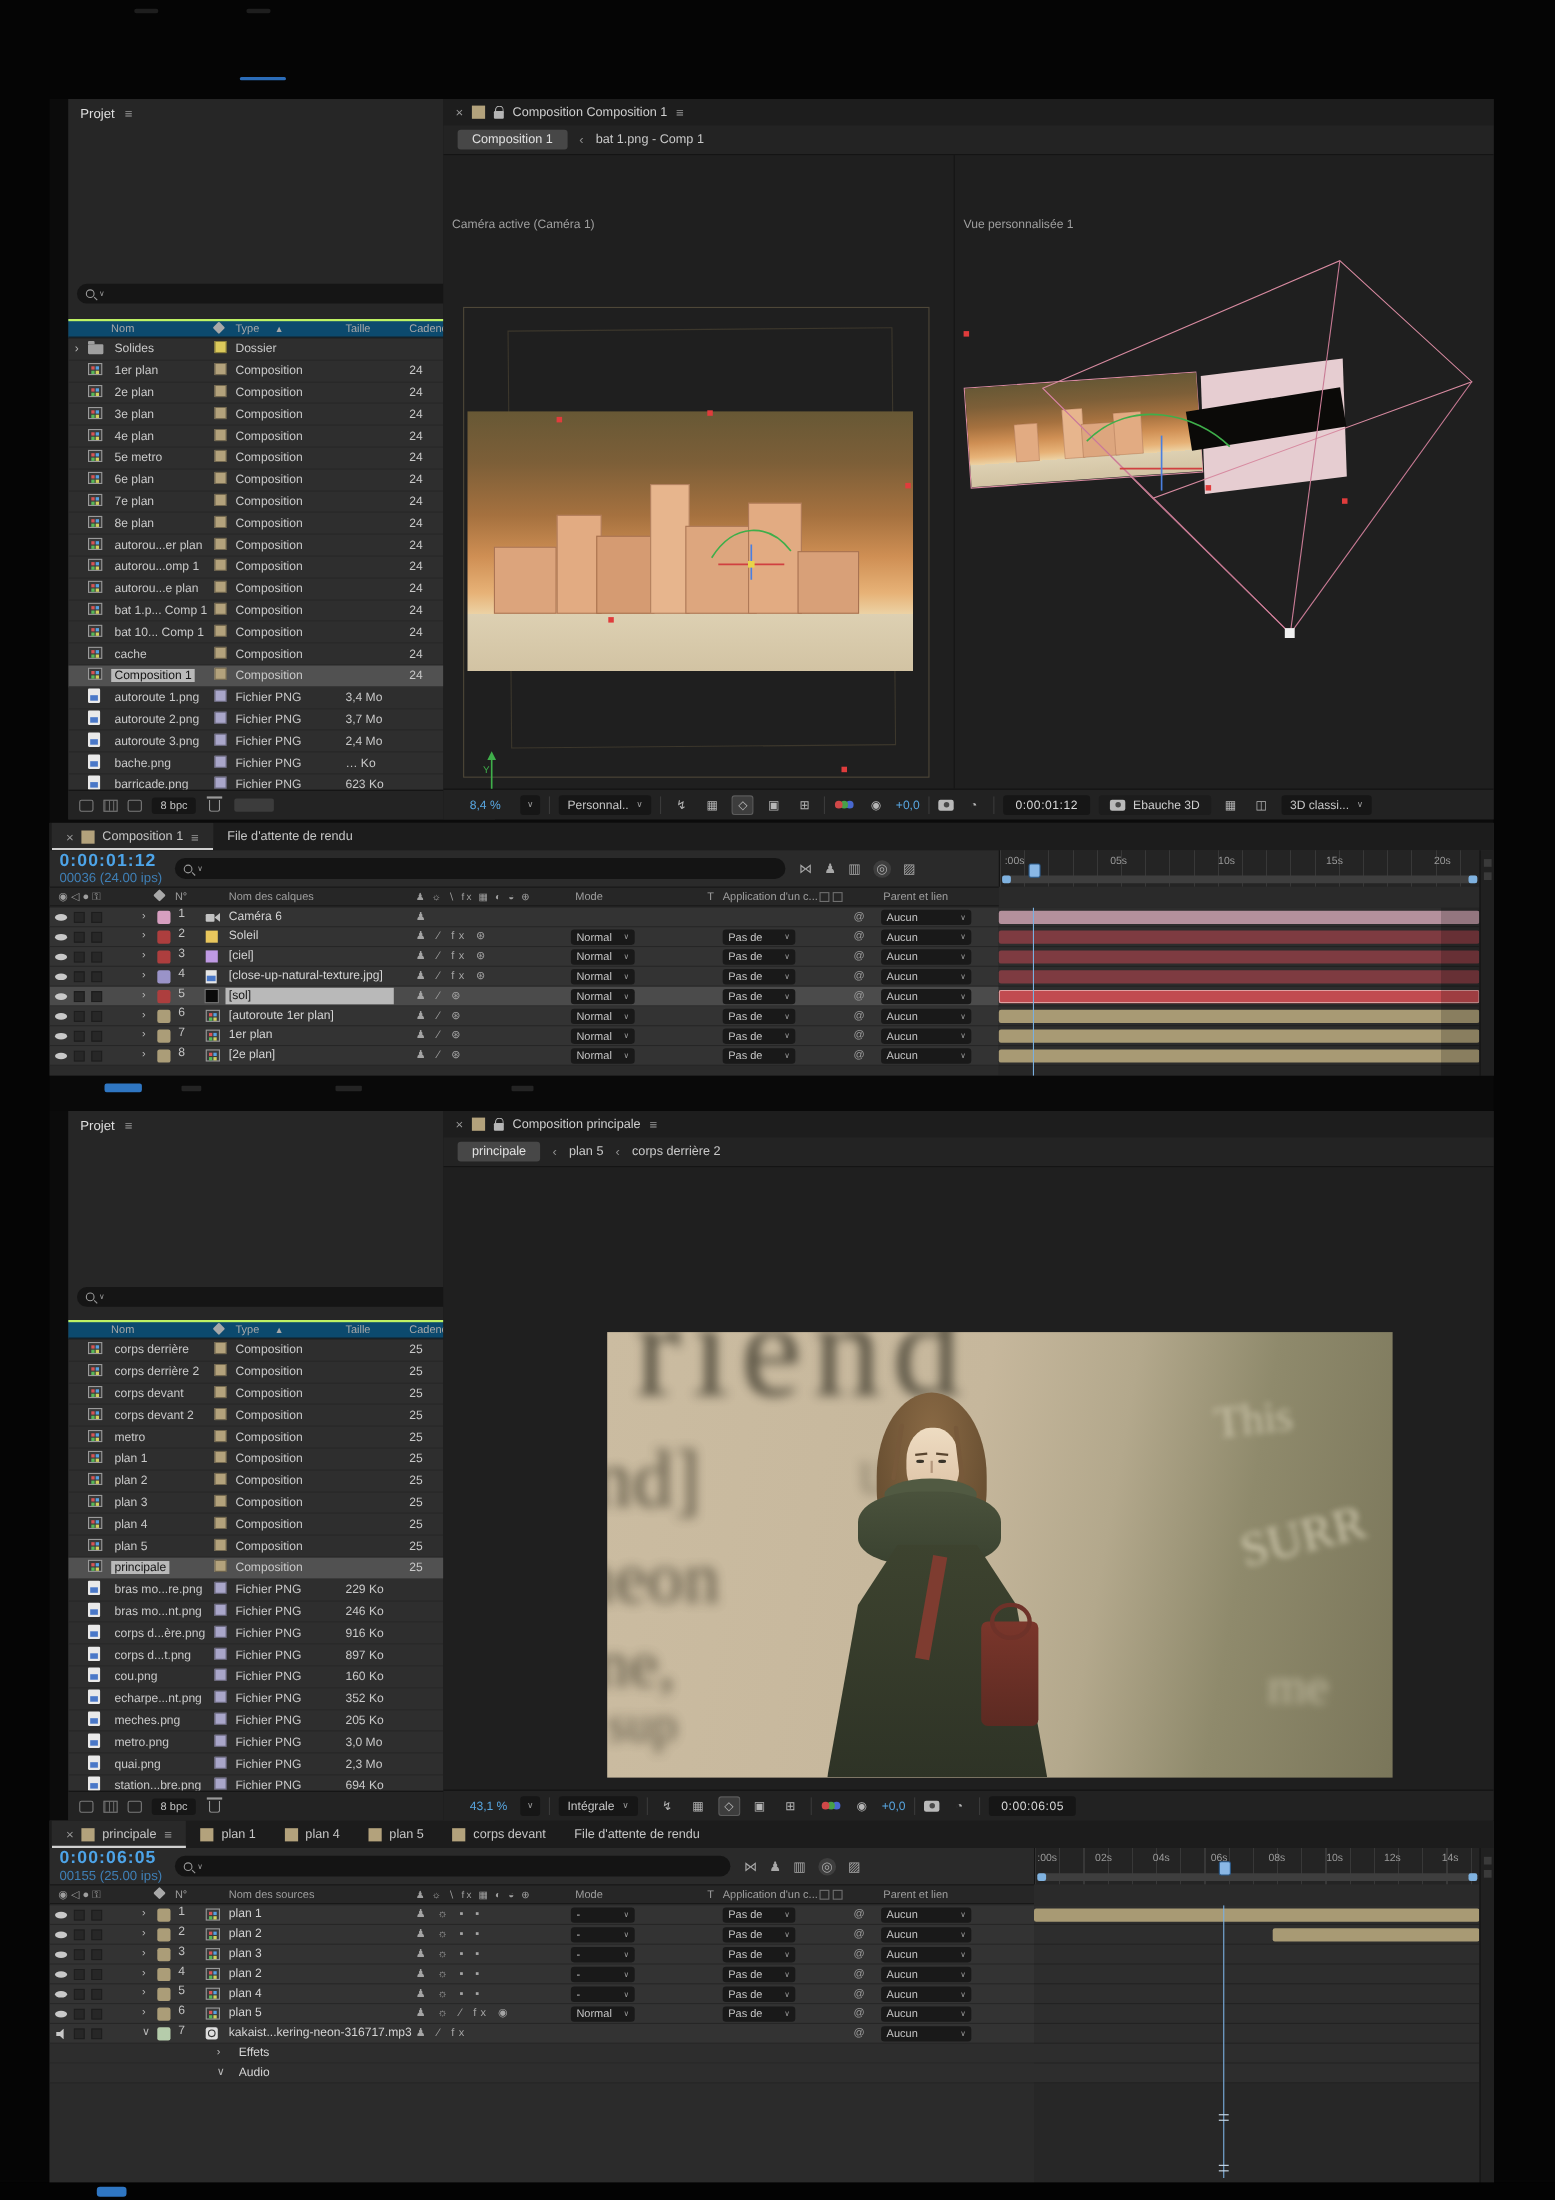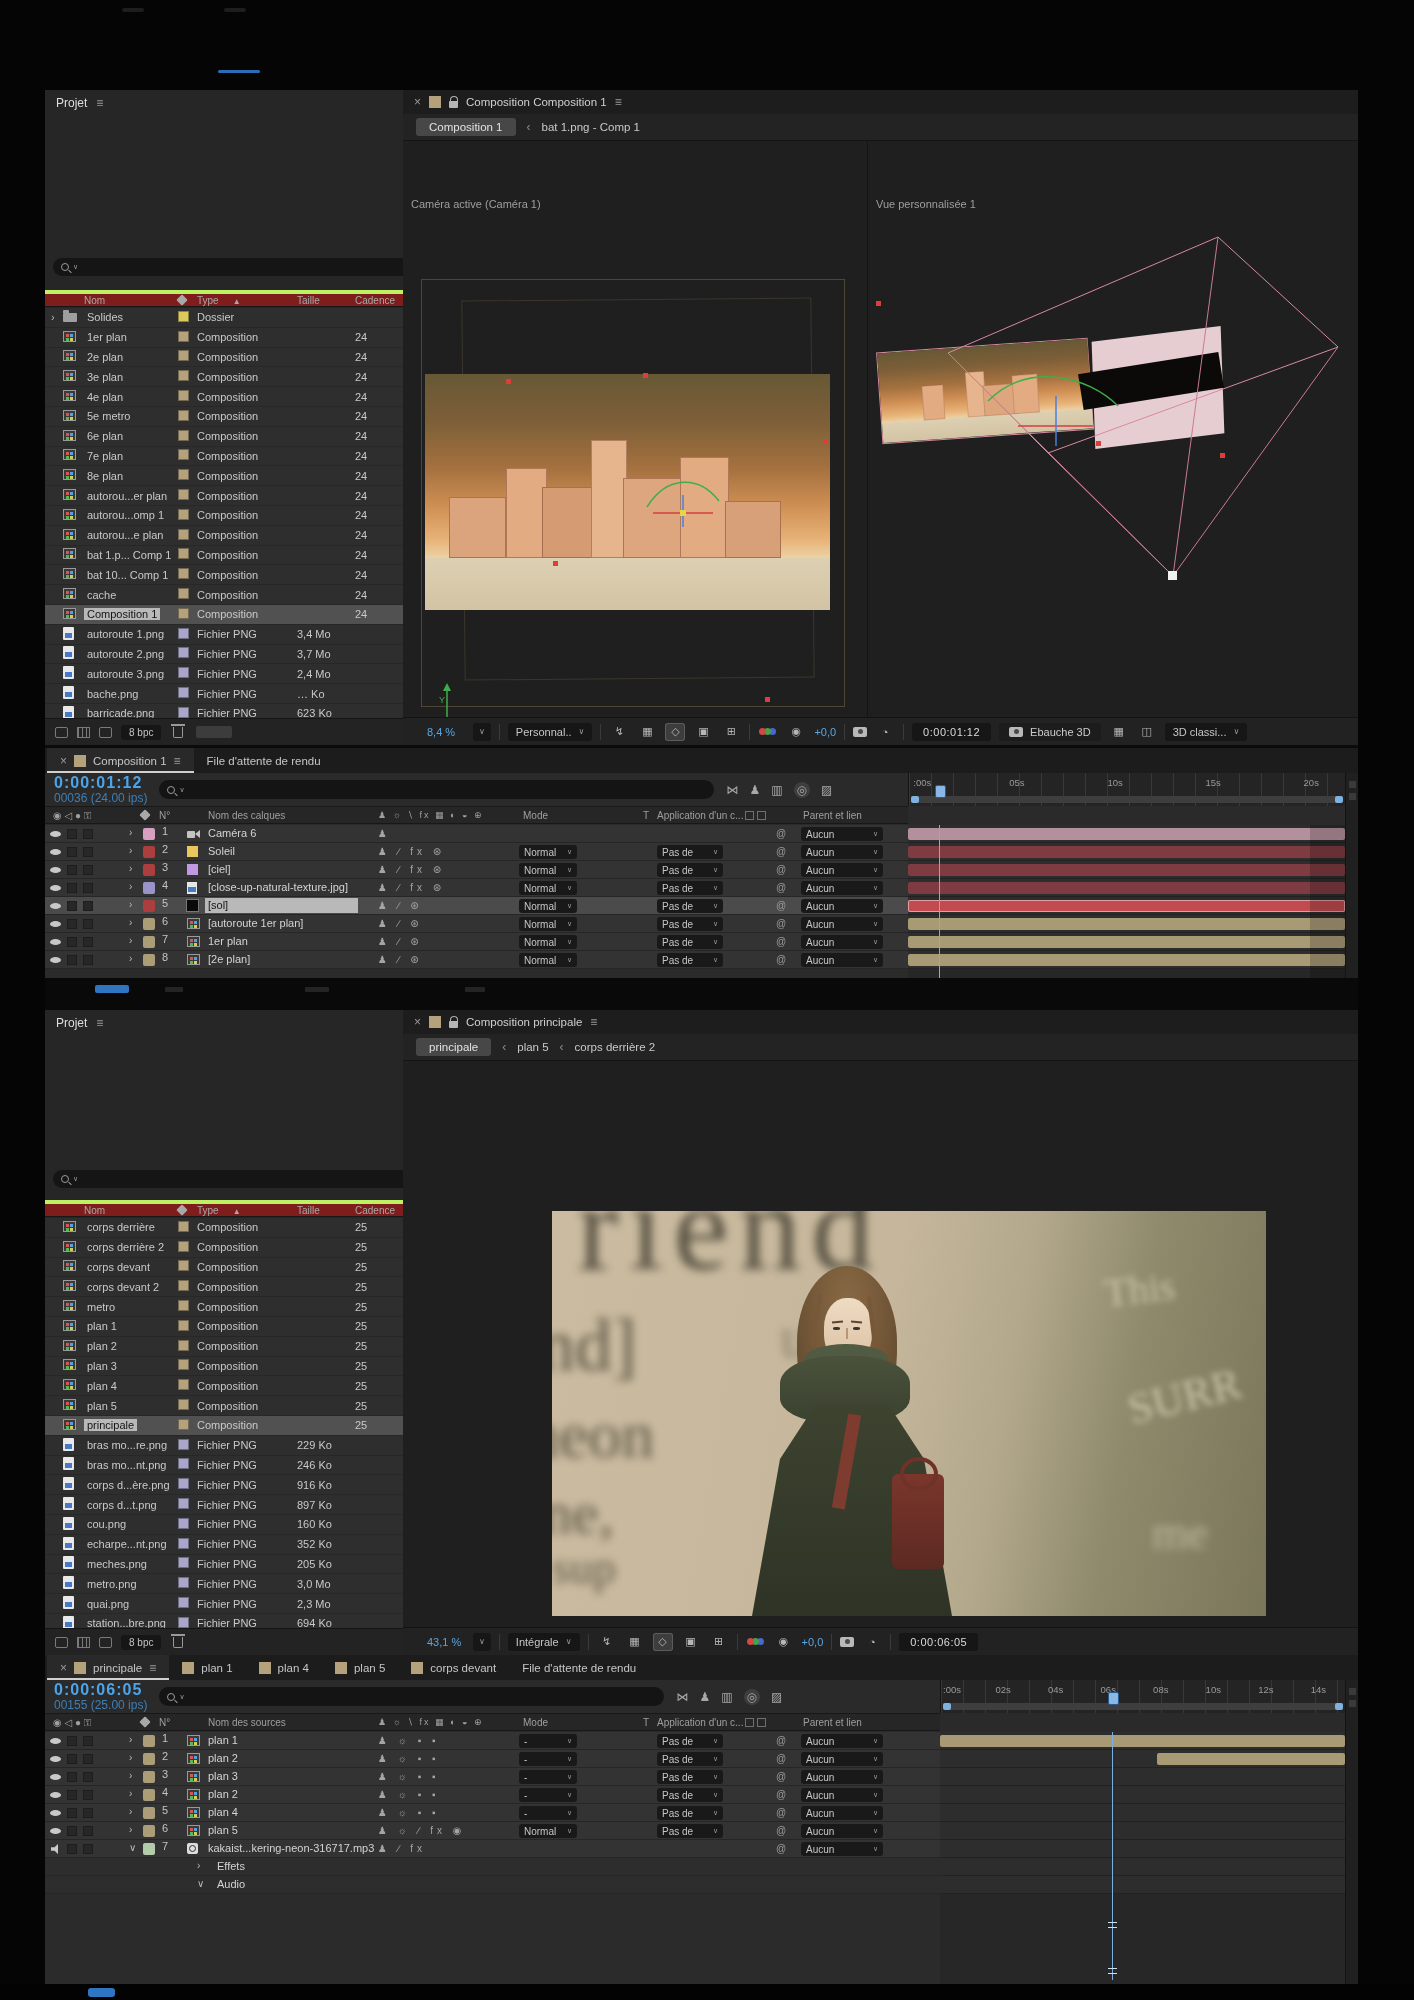--- a/index.html
+++ b/index.html
@@ -15,42 +15,42 @@
 #d1{left:218px;top:70px;width:42px;height:3px;background:#2b6cb8}
 #d2{left:122px;top:8px;width:22px;height:4px;background:#1e1e1e}
 #d3{left:224px;top:8px;width:22px;height:4px;background:#1e1e1e}
 #gap{position:absolute;left:45px;top:978px;width:1313px;height:32px;background:#090909}
 #gap .bluebit{position:absolute;left:50px;top:7px;width:34px;height:8px;background:#2f76c2;border-radius:2px}
 #gap .gbit{position:absolute;top:9px;height:5px;background:#242424;border-radius:1px}
 #bottom-strip{position:absolute;left:0;top:1984px;width:1414px;height:16px;background:#030303}
 #bottom-strip .bluebit{position:absolute;left:88px;top:4px;width:27px;height:9px;background:#2f76c2;border-radius:3px}
 
 
-.pp{position:absolute;left:0;top:0;width:388px;background:#262626;overflow:hidden}
+.pp{position:absolute;left:17px;top:0;width:388px;background:#262626;overflow:hidden}
 #win1 .pp{height:655px}
 #win2 .pp{height:645px}
 .pp-head{height:26px;display:flex;align-items:center;gap:9px;padding:0 11px;font-size:12px;color:#dedede}
 .mn{color:#9a9a9a;font-size:12px}
 .pp-info{position:absolute;top:30px;left:11px;display:flex;gap:11px}
 .thumb{width:90px;height:52px;border:1px solid #000;flex:none;position:relative;overflow:hidden}
 .t1{background:linear-gradient(90deg,rgba(0,0,0,0) 0 14%,rgba(226,152,102,.95) 14% 62%,rgba(196,118,78,.95) 62% 84%,rgba(0,0,0,0) 84%),linear-gradient(180deg,#6a5a36,#b5804e 50%,#e0c397 78%,#cfc0a0)}
 #win2 .thumb{height:57px}
 .t2{background:radial-gradient(ellipse at 50% 42%,#83805f 0 30%,#4c4e3b 62%,#2d3028 100%)}
 .t2::after{content:"";position:absolute;left:42%;bottom:4px;width:11px;height:28px;background:#15170f;border-radius:2px}
 .t2::before{content:"";position:absolute;right:12px;top:16px;width:10px;height:6px;background:#3f7f72}
 .pp-meta{font-size:11px;color:#bdbdbd;line-height:16px;padding-top:2px}
 .pp-meta .m1{font-size:12px;color:#d8d8d8}
 .tri{font-size:8px;color:#bdbdbd;margin-left:4px}
 .pp-search{position:absolute;left:8px;right:16px;height:18px;background:#151515;border-radius:10px;display:flex;align-items:center;gap:4px;padding:0 8px}
 #win1 .pp-search{top:168px}
 #win2 .pp-search{top:160px}
 .i-mag{width:8px;height:8px;border:1px solid #9a9a9a;border-radius:50%;position:relative;flex:none}
 .i-mag::after{content:"";position:absolute;left:6px;top:7px;width:4px;height:1px;background:#9a9a9a;transform:rotate(45deg)}
 .i-chv{font-size:7px;color:#9a9a9a}
-.pp-cols{position:absolute;left:0;right:0;height:17px;display:flex;align-items:center;background:#7f1d1d;border-top:4px solid #bef264;border-bottom:1px solid #181818;color:#a8a8a8;font-size:10px}
+.pp-cols{position:absolute;left:0;right:0;height:17px;display:flex;align-items:center;background:#0c4a6e;border-top:2px solid #bef264;border-bottom:1px solid #181818;color:#a8a8a8;font-size:10px}
 #win1 .pp-cols{top:200px}
 #win2 .pp-cols{top:190px}
 .c-tw{width:18px;padding-left:6px;color:#b5b5b5}
 .c-ic{width:21px}
 .c-nm{width:94px;overflow:hidden;white-space:nowrap}
 .c-ch{width:19px}
 .c-tp{width:100px}
 .c-sz{width:58px}
 .c-cd{width:40px}
 .tagico{width:8px;height:8px;background:#a8a8a8;transform:rotate(45deg);border-radius:1px;display:in1ine-block;display:inline-block}

